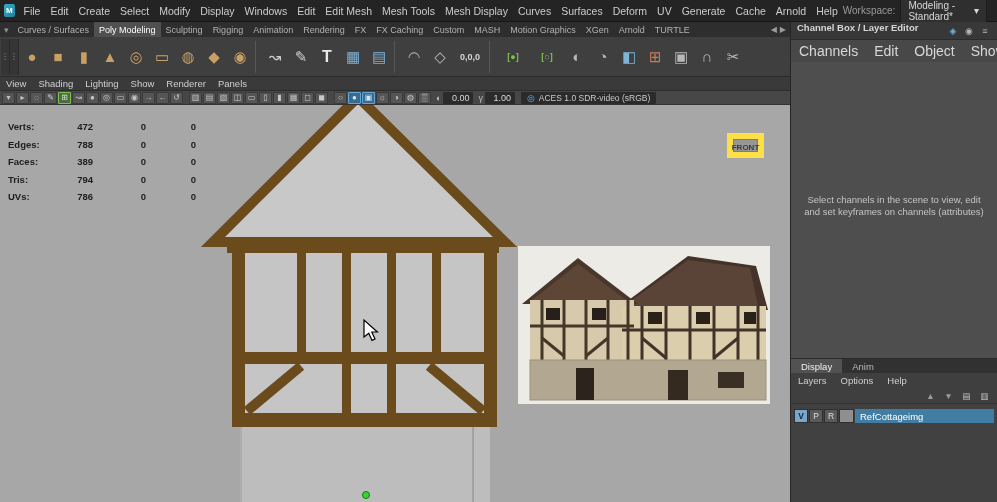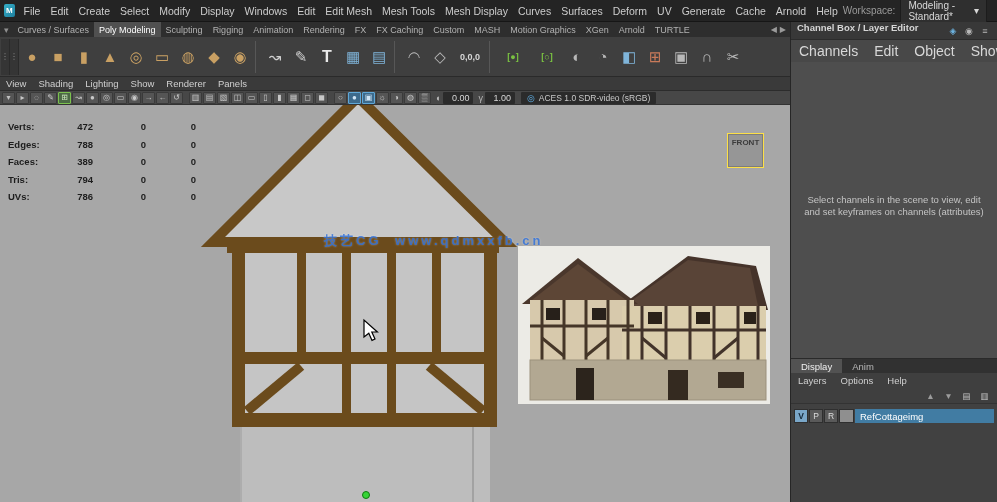--- a/index.html
+++ b/index.html
@@ -43,21 +43,21 @@
 
   
   .viewport{position:relative;flex:1;background:#a7a7a7;overflow:hidden}
   .viewport svg{position:absolute;top:0;left:0}
   .hud{position:absolute;top:13px;left:8px;font-size:9.5px;color:#1d1d1d;font-weight:bold;line-height:17.5px}
   .hud-row{display:flex}
   .hud-label{width:42px}
   .hud-v1{width:43px;text-align:right}
   .hud-v2{width:53px;text-align:right}
   .hud-v3{width:50px;text-align:right}
-  .front-label{position:absolute;top:28px;left:727px;width:37px;height:35px;background:#969696;border:1px solid #fde047;box-shadow:inset 0 0 0 1px #7d7d7d;color:#3c3c3c;font-size:8px;font-weight:bold;display:flex;justify-content:center;padding-top:4px}
+  .front-label{position:absolute;top:28px;left:727px;width:37px;height:25px;background:#969696;border:6px solid #fde047;box-shadow:inset 0 0 0 1px #7d7d7d;color:#3c3c3c;font-size:8px;font-weight:bold;display:flex;justify-content:center;padding-top:4px}
   .watermark{position:absolute;top:127px;left:324px;font-size:13px;font-weight:bold;color:rgba(43,108,216,.82);letter-spacing:3px;word-spacing:7px;text-shadow:0 0 2px rgba(255,255,255,.4);white-space:nowrap}
 
   
   .right-panel{position:absolute;top:22px;left:790px;width:207px;height:480px;background:#484848;display:flex;flex-direction:column;border-left:1px solid #262626}
   .rp-header{height:18px;background:#383838;display:flex;padding:0 6px;color:#d6d6d6;font-size:9.5px;font-weight:bold;border-bottom:1px solid #2c2c2c}
   .rp-header .hdr-icons{margin-left:auto;display:flex;gap:4px;font-weight:normal}
   .rp-header .icon{width:12px;font-size:9px}
   .rp-menus{height:22px;display:flex;align-items:center;color:#d8d8d8;font-size:14px}
   .rp-menus span{padding:0 8px}
   .cb-empty{flex:1;background:#4e4e4e;display:flex;justify-content:center}
@@ -302,21 +302,20 @@
           <rect x="226" y="66" width="12" height="12" fill="#2a2119"></rect>
         </g>
 
         <circle cx="366" cy="390" r="3.5" fill="#36d436" stroke="#0f7a0f"></circle>
 
         <g transform="translate(364,215)">
           <polygon points="0,0 0,17 4.8,13.2 8,20.4 11,19 7.8,12 13.4,12" fill="#fff" stroke="#000" stroke-width="1.2"></polygon>
         </g>
       </svg>
 
-      <div class="watermark">技艺CG www.qdmxxfb.cn</div>
 
       <div class="hud">
         <div class="hud-row">
           <span class="hud-label">Verts:</span>
           <span class="hud-v1">472</span>
           <span class="hud-v2">0</span>
           <span class="hud-v3">0</span>
         </div>
         <div class="hud-row">
           <span class="hud-label">Edges:</span>

